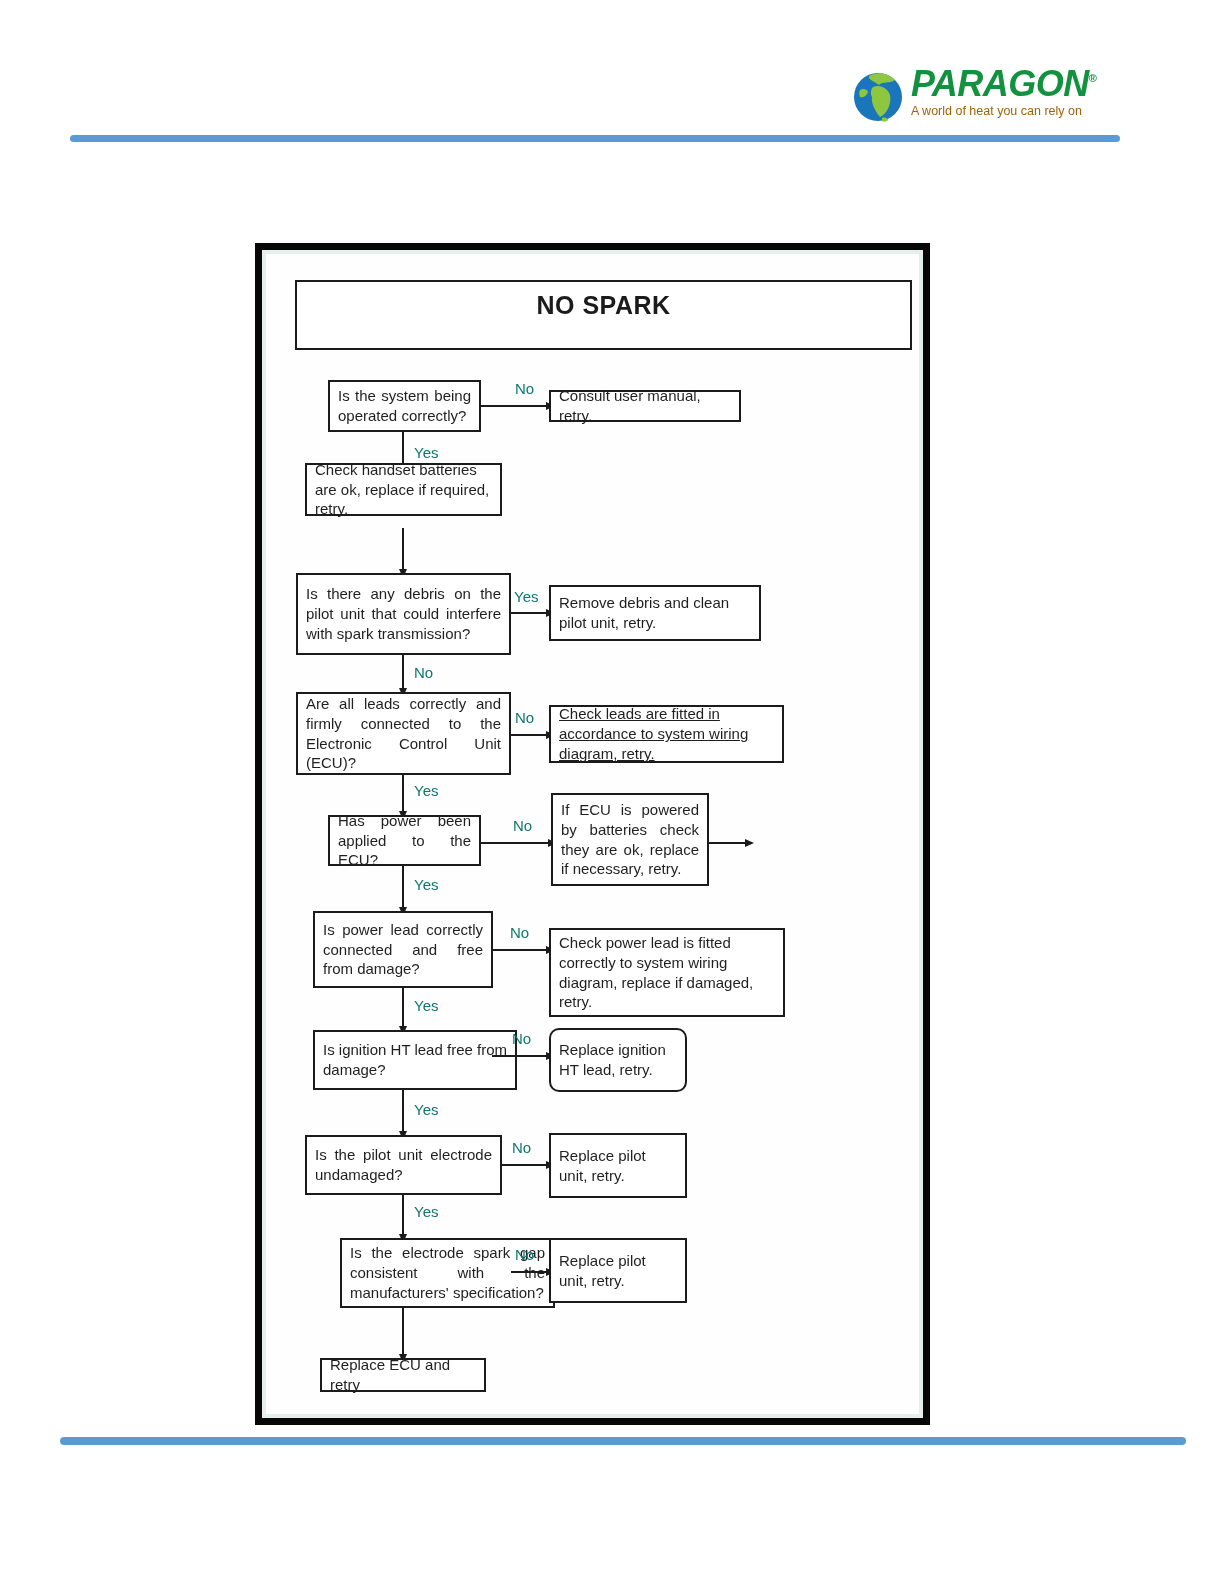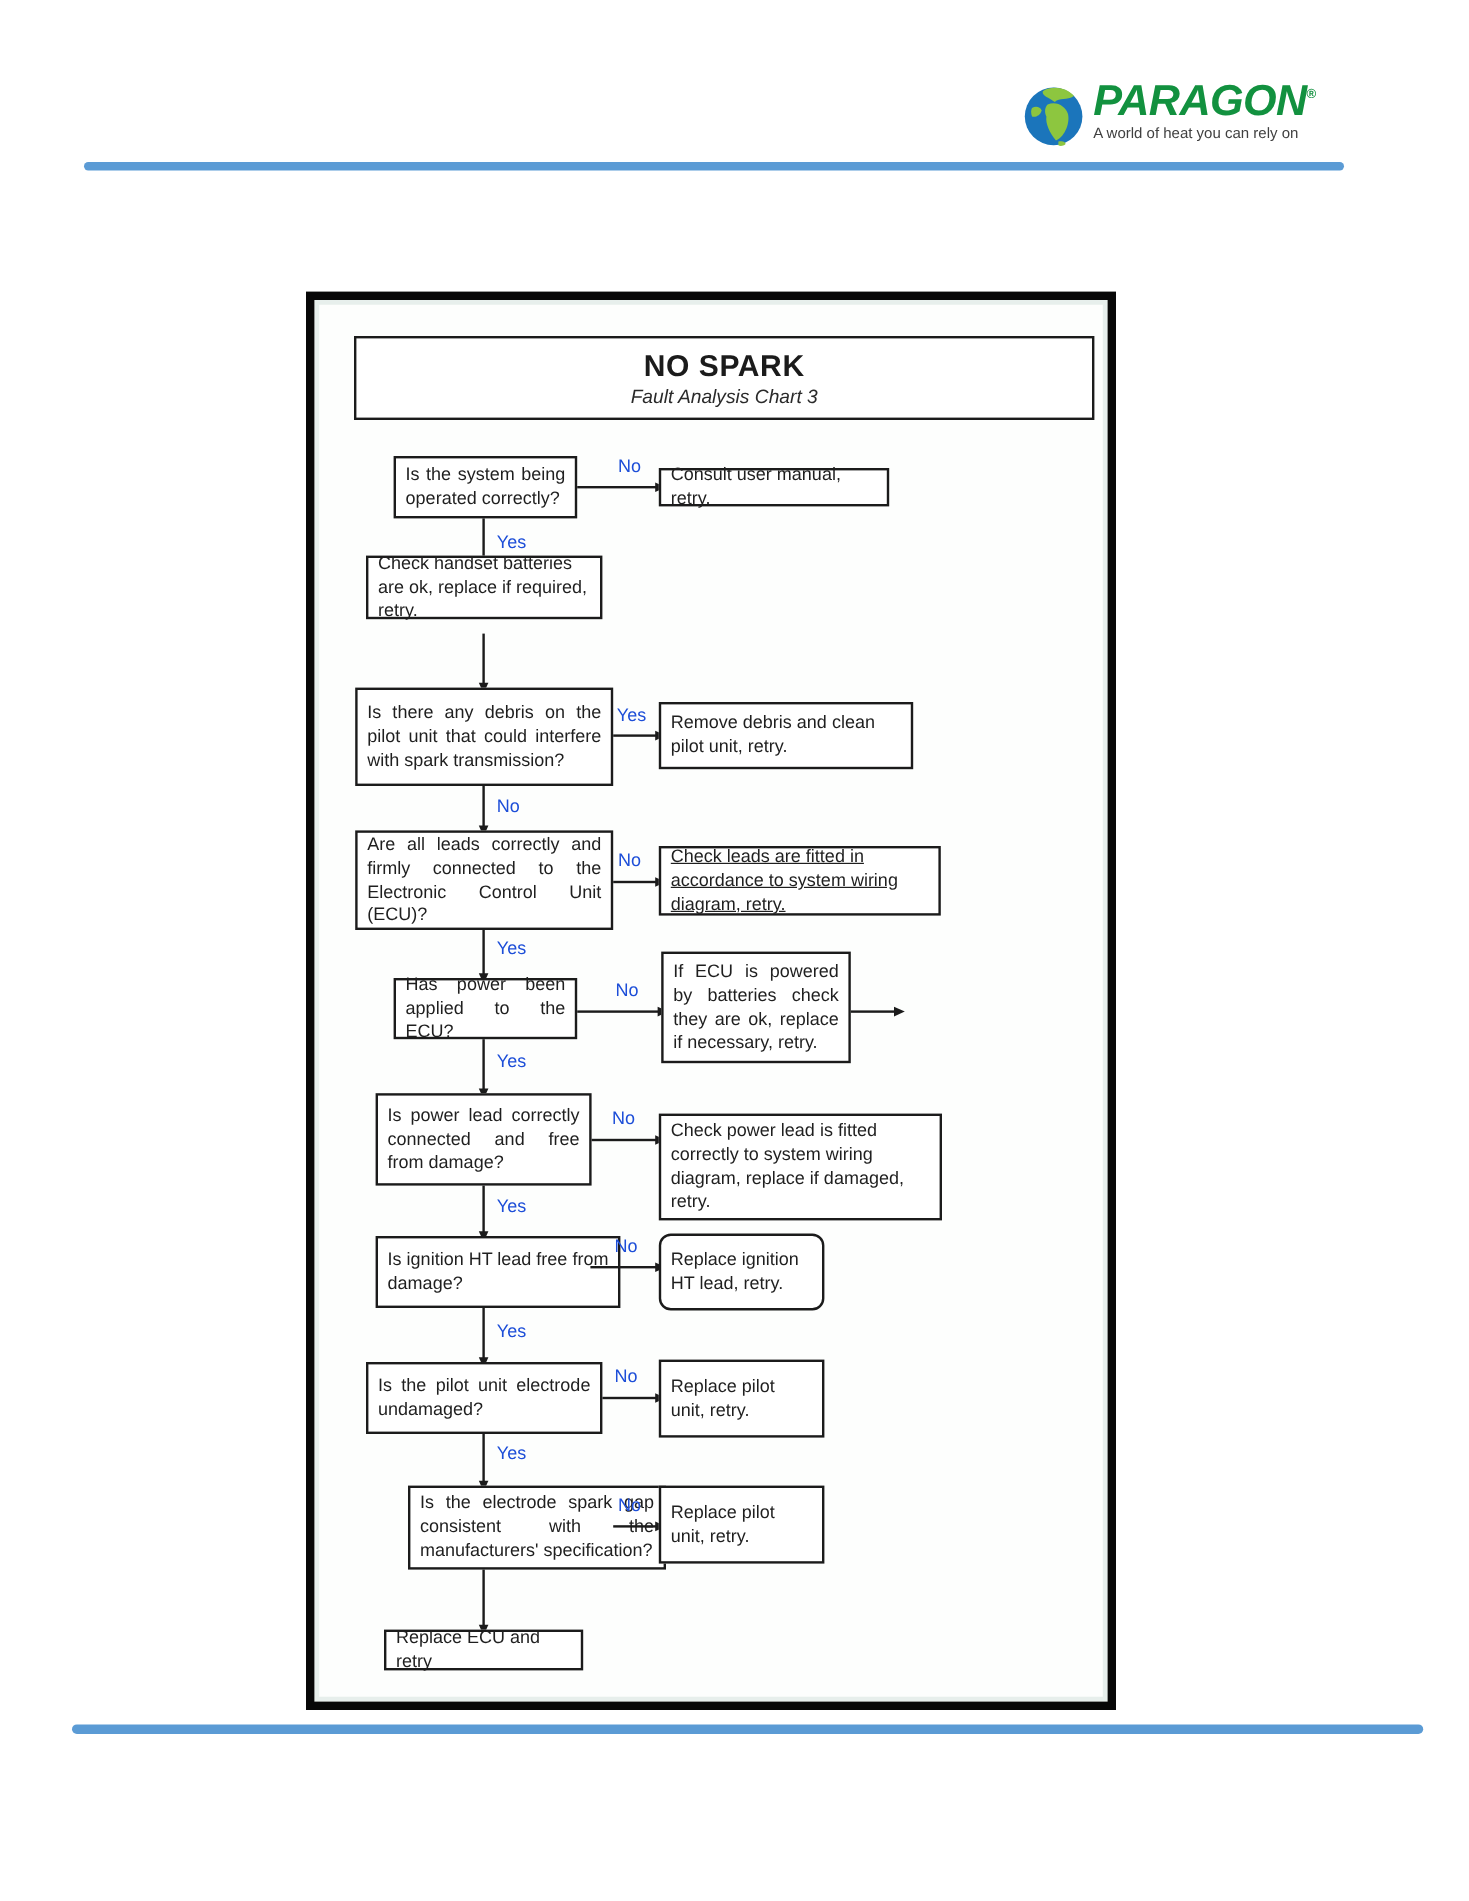--- a/index.html
+++ b/index.html
@@ -12,21 +12,21 @@
 
   
   .logo{position:absolute;left:852px;top:66px;display:flex;align-items:flex-start;}
   .globe{width:52px;height:58px;margin-top:2px;}
   .brand-col{margin-left:7px;line-height:1;}
   .brand-name{
     font-size:36px;font-weight:bold;font-style:italic;color:#12913f;
     letter-spacing:-0.5px;white-space:nowrap;
   }
   .brand-reg{font-size:11px;font-style:normal;vertical-align:14px;color:#12913f;}
-  .tagline{font-size:12.5px;color:#404040;margin-top:3px;white-space:nowrap;}
+  .tagline{font-size:12.5px;color:#a16207;margin-top:3px;white-space:nowrap;}
 
   .rule{position:absolute;background:#5b9bd5;border-radius:4px;}
   .rule-top{left:70px;top:135px;width:1050px;height:7px;}
   .rule-bottom{left:60px;top:1437px;width:1126px;height:8px;}
 
   
   .frame{
     position:absolute;left:255px;top:243px;width:675px;height:1182px;
     box-sizing:border-box;border:7px solid #070707;background:#fdfefd;
     box-shadow:inset 0 0 0 4px #e7efec;
@@ -40,21 +40,21 @@
   .title-sub{font-size:16px;font-style:italic;color:#2a2a2a;margin-top:3px;}
 
   .box{
     position:absolute;box-sizing:border-box;border:2px solid #1b1b1b;background:#fff;
     font-size:15px;line-height:1.32;color:#1f1f1f;
     display:flex;align-items:center;padding:4px 8px;
   }
   .box > span{display:block;width:100%;}
   .just > span{text-align:justify;}
 
-  .lbl{position:absolute;font-size:15px;color:#1d4ed8;background:transparent;}
+  .lbl{position:absolute;font-size:15px;color:#0f766e;background:transparent;}
 
   .harrow{position:absolute;height:0;border-top:2px solid #1b1b1b;}
   .harrow::after{
     content:"";position:absolute;right:-8px;top:-5px;width:0;height:0;
     border-left:9px solid #1b1b1b;border-top:4px solid transparent;border-bottom:4px solid transparent;
   }
   .varrow{position:absolute;width:0;border-left:2px solid #1b1b1b;}
   .varrow::after{
     content:"";position:absolute;left:-5px;bottom:-8px;width:0;height:0;
     border-top:9px solid #1b1b1b;border-left:4px solid transparent;border-right:4px solid transparent;
@@ -78,21 +78,20 @@
       <div class="tagline">A world of heat you can rely on</div>
     </div>
   </div>
 
   <div class="rule rule-top"></div>
 
   <div class="frame">
 
     <div class="titlebox">
       <div class="title-main">NO SPARK</div>
-      <div class="title-sub">Fault Analysis Chart 3</div>
     </div>
 
     <div class="box just" style="left:66px;top:130px;width:153px;height:52px;">
         <span>Is the system being operated correctly?</span>
       </div>
     <div class="harrow" style="left:219px;top:155px;width:66px;"></div>
     <div class="lbl" style="left:253px;top:130px;">No</div>
     <div class="box" style="left:287px;top:140px;width:192px;height:32px;">
         <span>Consult user manual, retry.</span>
       </div>

